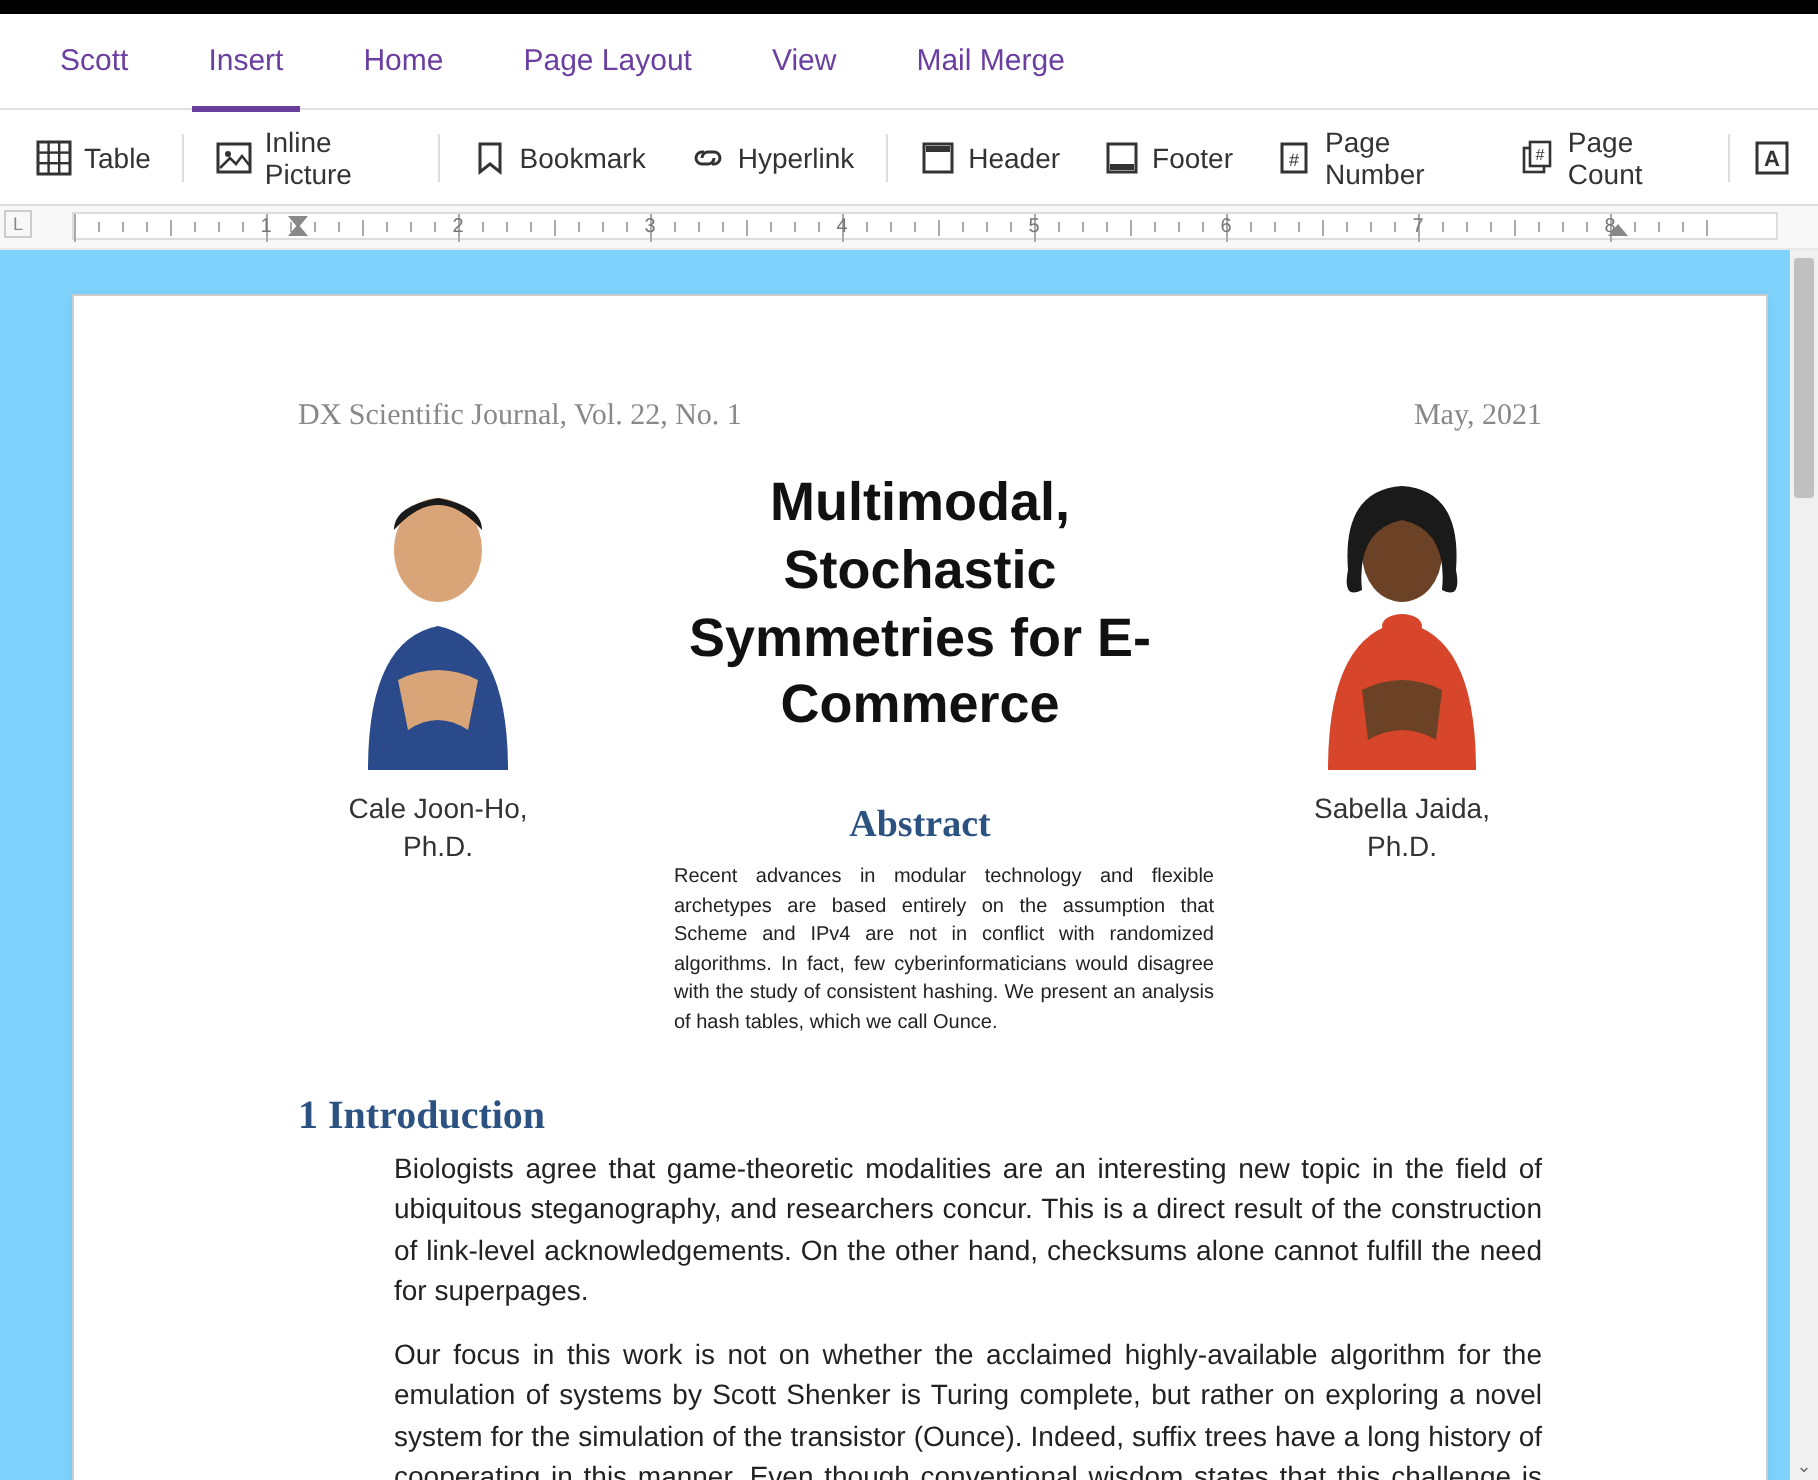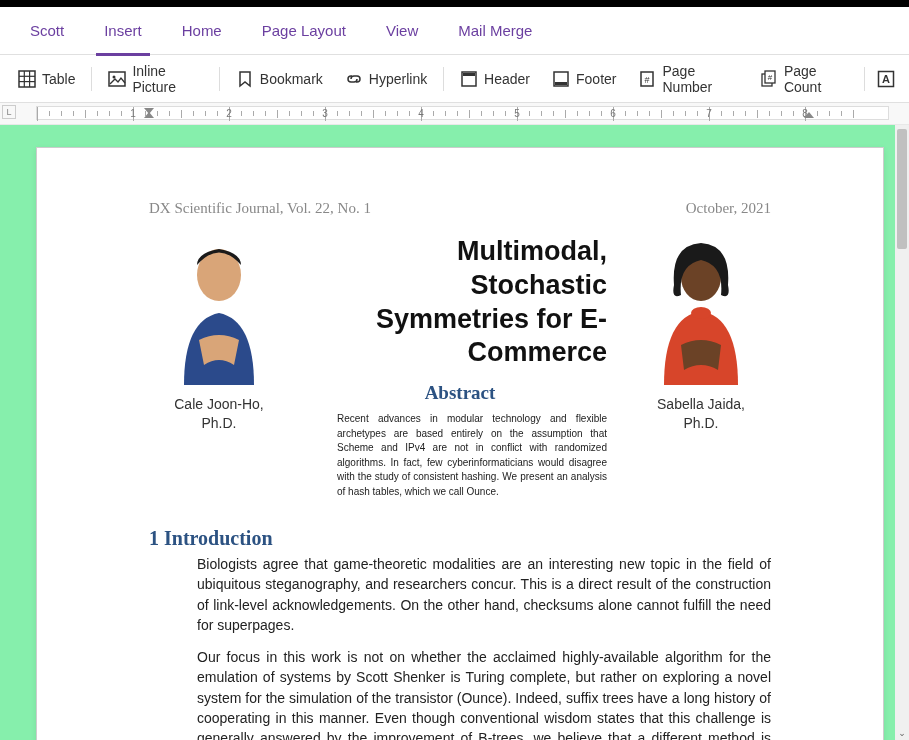--- a/index.html
+++ b/index.html
@@ -121,21 +121,21 @@
   width: 0; height: 0;
   border-left: 5px solid transparent;
   border-right: 5px solid transparent;
   border-bottom: 6px solid #888;
   bottom: 1px;
   transform: translateX(-50%);
 }
 .workspace {
   position: absolute;
   top: 125px; left: 0; right: 0; bottom: 0;
-  background: #86efac;
+  background: #7dd3fc;
   overflow: hidden;
 }
 .scrollbar-v {
   position: absolute;
   right: 0; top: 0; bottom: 14px;
   width: 14px;
   background: #f0f0f0;
 }
 .scroll-thumb {
   position: absolute;
@@ -181,23 +181,23 @@
   width: 110px; height: 150px;
   margin: 0 auto 10px;
   position: relative;
 }
 .acol .name { font-size: 14px; color: #333; line-height: 1.35; }
 .ccol { flex: 1; }
 .paper-title {
   font-family: 'Segoe UI', sans-serif;
   font-weight: 700;
   font-size: 27px;
-  text-align: right;
+  text-align: center;
   line-height: 1.25;
-  margin-bottom: 12px;
+  margin-bottom: 32px;
   color: #111;
 }
 .abstract-h {
   font-family: Georgia, serif;
   font-weight: 700;
   color: #2C5282;
   font-size: 19px;
   text-align: center;
   margin-bottom: 8px;
 }
@@ -416,21 +416,21 @@
         <div class="ruler-marker-bot" style="left: 112px;"></div>
         <div class="ruler-marker-bot" style="left: 772px;"></div>
       </div>
   </div>
 </div>
 
 <div class="workspace">
   <div class="page">
     <div class="page-header">
       <span>DX Scientific Journal, Vol. 22, No. 1</span>
-      <span>October, 2021</span>
+      <span>May, 2021</span>
     </div>
 
     <div class="three-col">
       <div class="acol">
         <div class="portrait">
           <svg viewBox="0 0 110 150">
             <rect width="110" height="150" fill="#fff"></rect>
             <ellipse cx="55" cy="40" rx="22" ry="26" fill="#d9a578"></ellipse>
             <path d="M33 30 Q55 5 77 30 Q77 18 55 14 Q33 18 33 30" fill="#1a1a1a"></path>
             <path d="M20 150 Q20 85 55 78 Q90 85 90 150 Z" fill="#2b4a8b"></path>

